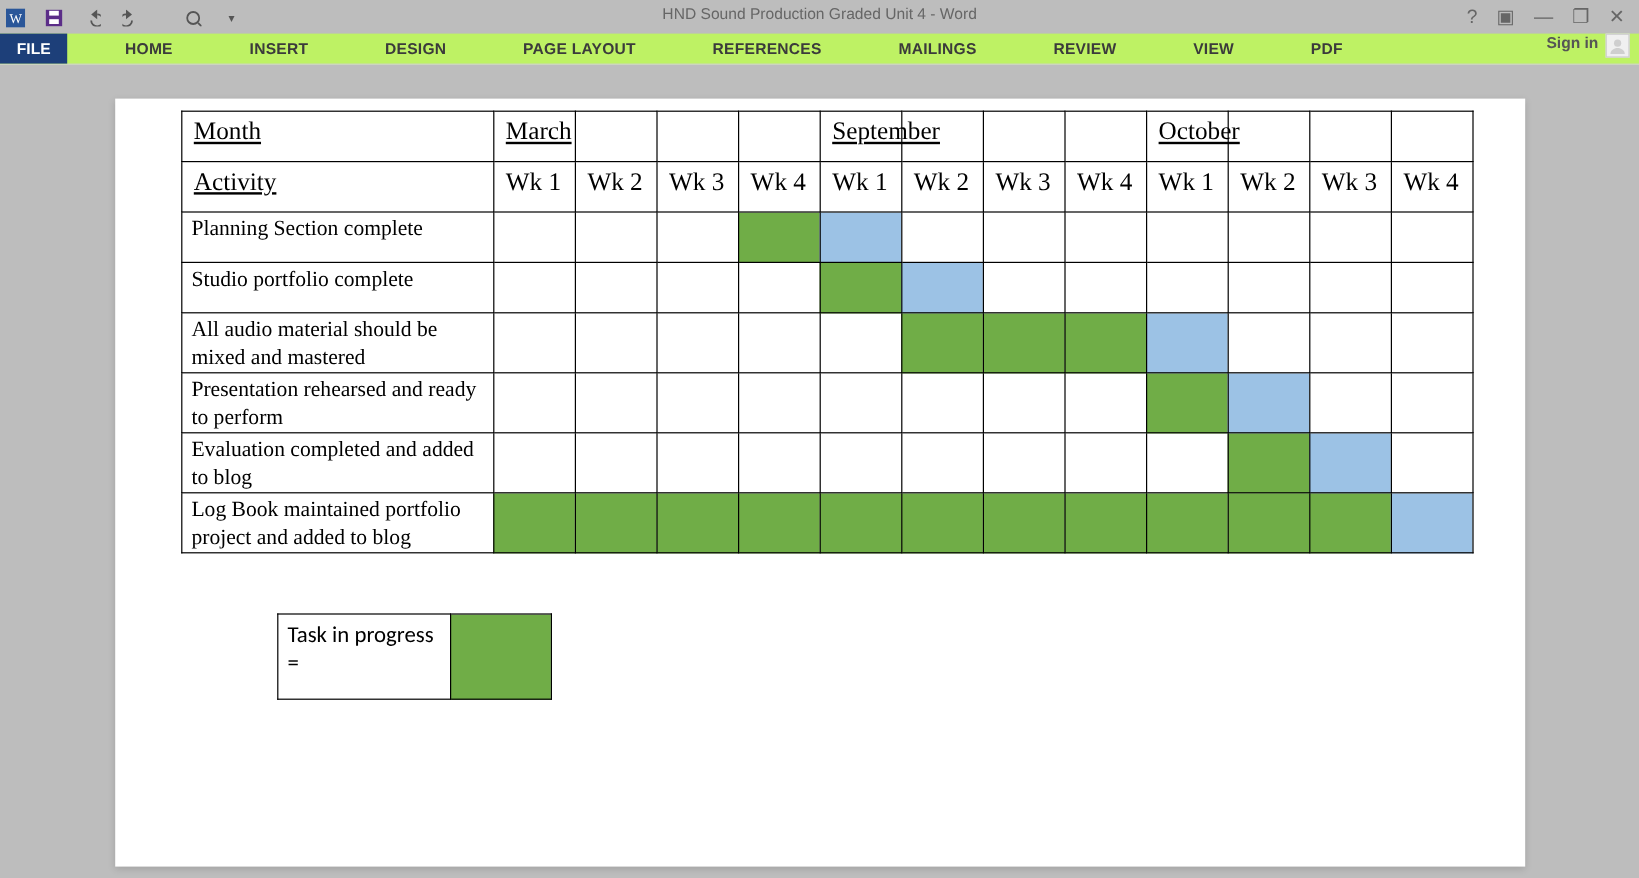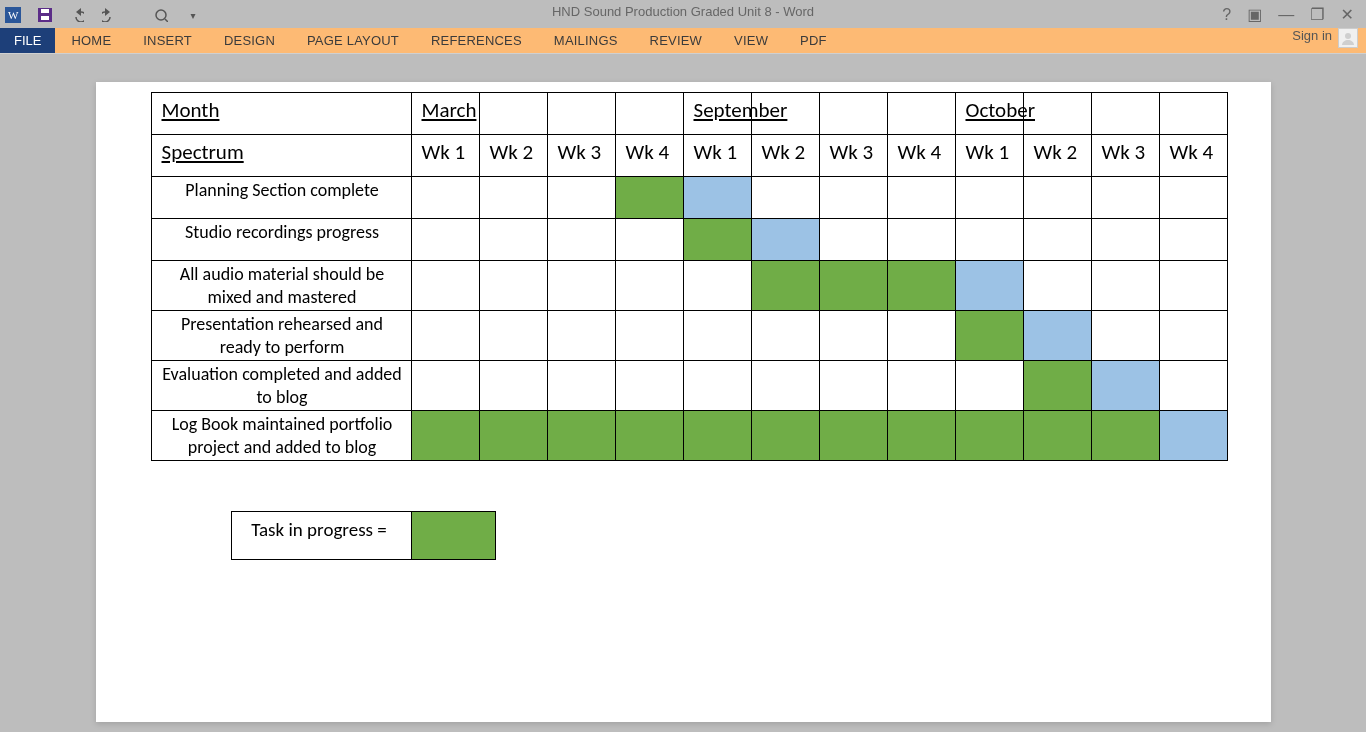--- a/index.html
+++ b/index.html
@@ -41,38 +41,40 @@
     color:var(--title-gray);
     pointer-events:none;
   }
   .qat .icon{display:inline-flex;align-items:center;justify-content:center;width:18px;height:18px;}
   .qat .icon svg{display:block;}
   .win-btns{display:flex;gap:16px;align-items:center;margin-left:auto;z-index:2;position:relative;padding-right:6px;}
   .win-btns span{cursor:default;color:#666;font-size:16px;line-height:1;}
   
   .ribbon-tabs{
     height:26px;
-    background:#fdba74;
+    background:#bef264;
     display:flex;
     align-items:stretch;
     font-size:13px;
     border-bottom:1px solid #d0d0d0;
+    font-weight:bold;
   }
   .ribbon-tabs .file-tab{
     background:#1d3f79;
     color:#fff;
     padding:4px 14px;
     display:flex;align-items:center;
   }
   .ribbon-tabs .tab{
     padding:4px 16px;
     color:#3b3b3b;
     display:flex;align-items:center;
     text-transform:uppercase;
     letter-spacing:0.2px;
+    margin-left:32px;
   }
   .ribbon-tabs .right{
     margin-left:auto;
     display:flex;
     gap:6px;
     padding:0 8px;
     color:#555;
   }
   .user-sq{
     width:20px;height:20px;background:#f0f0f0;border:1px solid #ccc;
@@ -95,52 +97,53 @@
     padding:10px 55px 40px 55px;
     font-family:Calibri,"Segoe UI",sans-serif;
     color:#000;
   }
   
   table.schedule{
     border-collapse:collapse;
     width:100%;
     table-layout:fixed;
     font-size:19px;
+    font-family:Liberation Serif, serif;
   }
   table.schedule col.act{width:260px;}
   table.schedule col.wk{width:68px;}
   table.schedule th, table.schedule td{
     border:1.5px solid #000;
     vertical-align:top;
     padding:2px 6px 2px 8px;
     text-align:left;
     font-weight:400;
   }
   table.schedule .head-row td{
     font-size:21px;
     padding:4px 6px 4px 10px;
   }
   table.schedule .head-row .ul{text-decoration:underline;}
-  table.schedule td.activity{font-size:18px;line-height:1.25;text-align:center;}
+  table.schedule td.activity{font-size:18px;line-height:1.25;}
   table.schedule tbody tr{height:42px;}
   td.fill-green{background:var(--green);}
   td.fill-blue{background:var(--blue);}
   
   table.legend{
     border-collapse:collapse;
     margin:50px 0 0 80px;
     font-size:19px;
   }
   table.legend td{
     border:1.5px solid #000;
     padding:6px 12px 18px 8px;
     vertical-align:top;
     height:44px;
   }
-  table.legend td.lab{width:180px;text-align:center;}
+  table.legend td.lab{width:144px;}
   table.legend td.sw{width:84px;padding:0;}
   table.legend td.sw.green{background:var(--green);}
   table.legend td.sw.blue{background:var(--blue);}
 </style>
 </head>
 <body>
 
 <div class="qat">
   <span class="icon">
     <svg width="16" height="16">
@@ -169,21 +172,21 @@
   </span>
   <span style="width:6px"></span>
   <span class="icon">
     <svg width="14" height="14">
         <circle cx="7" cy="7" r="5" fill="none" stroke="#555" stroke-width="1.5"></circle>
         <line x1="11" y1="11" x2="14" y2="14" stroke="#555" stroke-width="1.5"></line>
       </svg>
   </span>
   <span class="icon" style="font-size:10px;color:#555;">▾</span>
 
-  <div class="win-title">HND Sound Production Graded Unit 8 - Word</div>
+  <div class="win-title">HND Sound Production Graded Unit 4 - Word</div>
 
   <div class="win-btns">
     <span>?</span>
     <span>▣</span>
     <span>—</span>
     <span>❐</span>
     <span>✕</span>
   </div>
 </div>
 
@@ -238,21 +241,21 @@
             <td><span class="ul">September</span></td>
             <td></td>
             <td></td>
             <td></td>
             <td><span class="ul">October</span></td>
             <td></td>
             <td></td>
             <td></td>
           </tr>
           <tr class="head-row">
-            <td><span class="ul">Spectrum</span></td>
+            <td><span class="ul">Activity</span></td>
             <td>Wk 1</td>
             <td>Wk 2</td>
             <td>Wk 3</td>
             <td>Wk 4</td>
             <td>Wk 1</td>
             <td>Wk 2</td>
             <td>Wk 3</td>
             <td>Wk 4</td>
             <td>Wk 1</td>
             <td>Wk 2</td>
@@ -268,21 +271,21 @@
             <td class="fill-blue"></td>
             <td></td>
             <td></td>
             <td></td>
             <td></td>
             <td></td>
             <td></td>
             <td></td>
           </tr>
           <tr>
-            <td class="activity">Studio recordings progress</td>
+            <td class="activity">Studio portfolio complete</td>
             <td></td>
             <td></td>
             <td></td>
             <td></td>
             <td class="fill-green"></td>
             <td class="fill-blue"></td>
             <td></td>
             <td></td>
             <td></td>
             <td></td>

